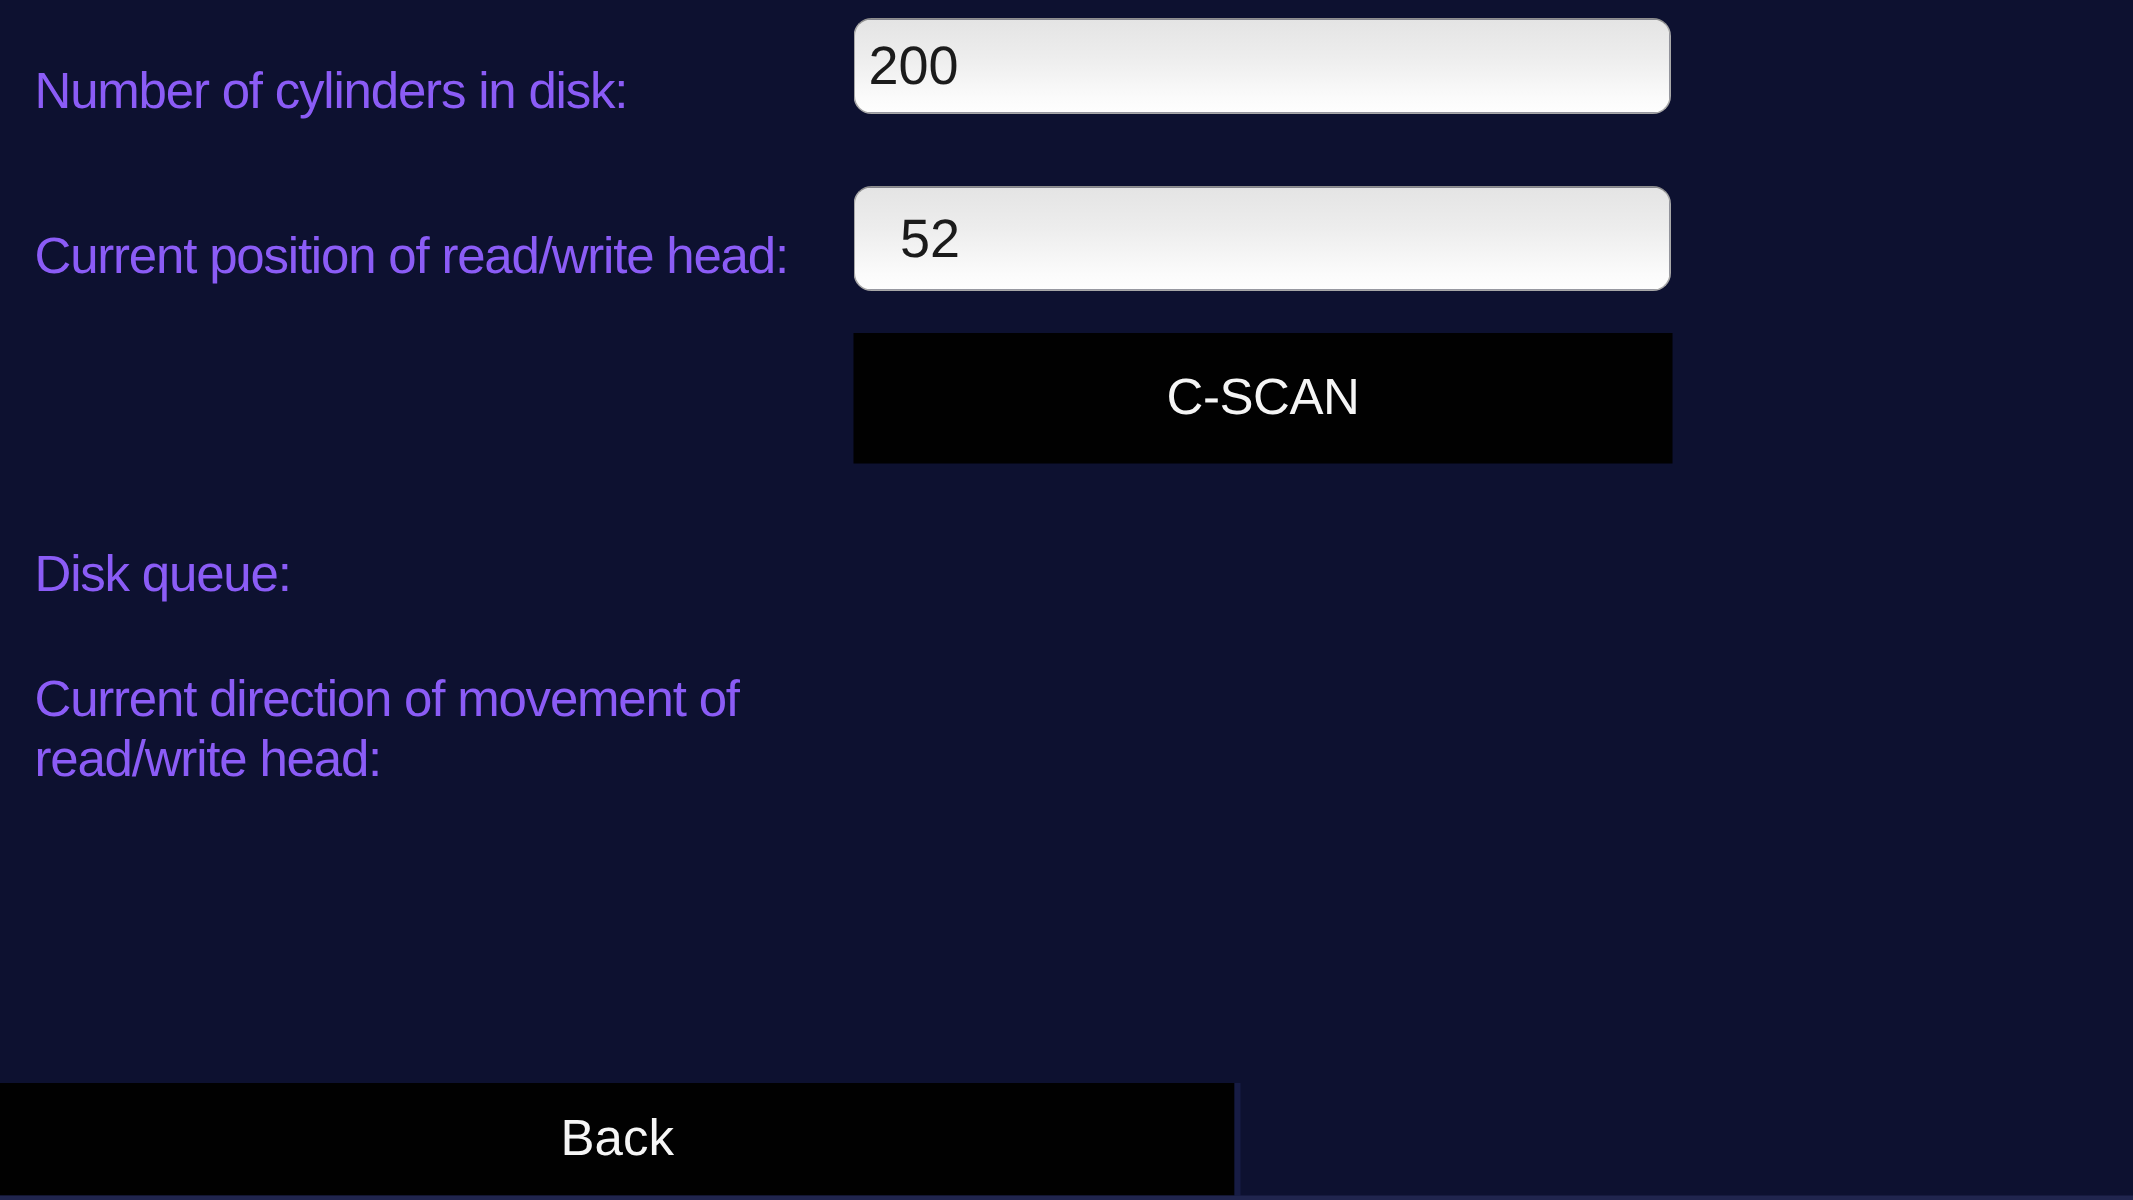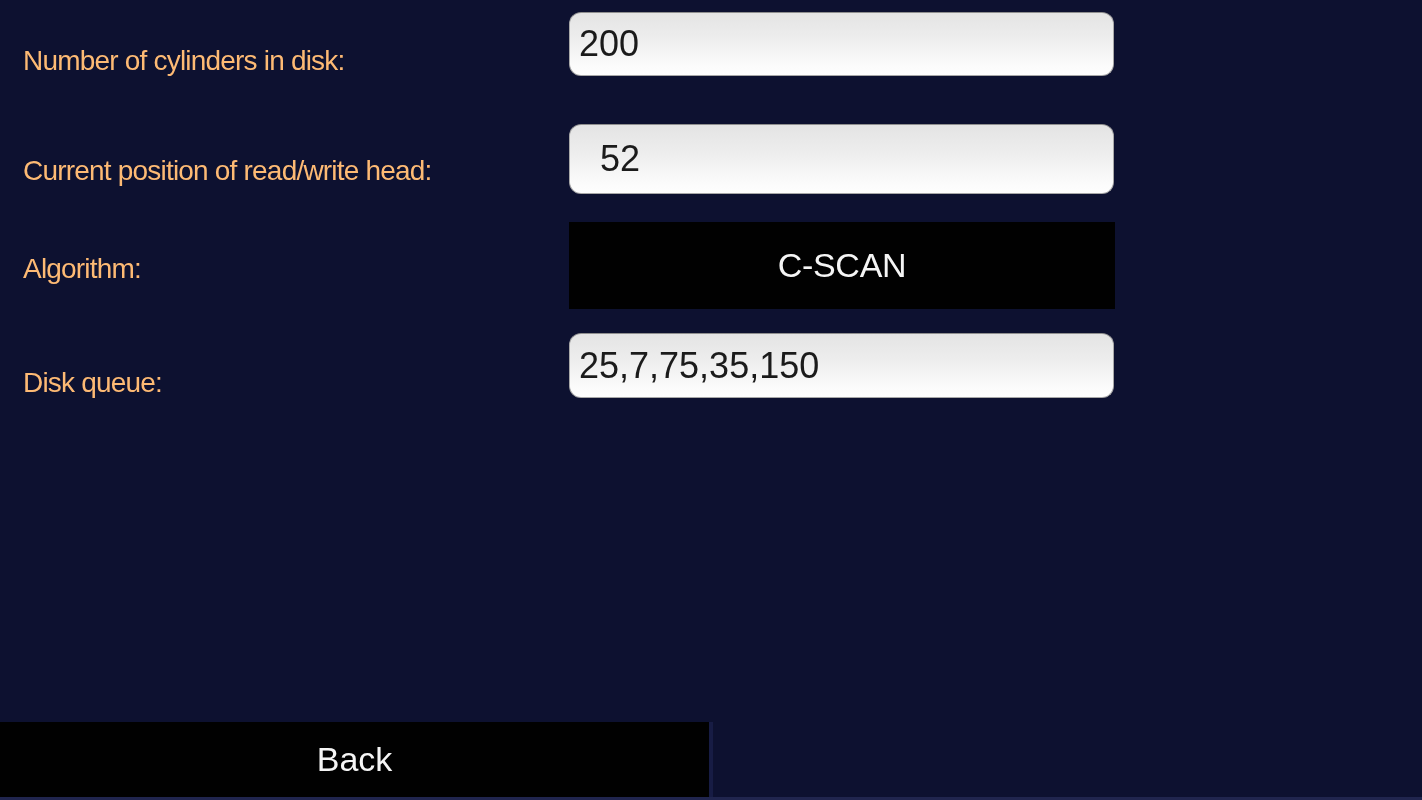--- a/index.html
+++ b/index.html
@@ -11,22 +11,22 @@
     position: relative;
     width: 1422px;
     height: 800px;
     background: #0d1130;
     overflow: hidden;
     font-family: "Liberation Sans", "DejaVu Sans", sans-serif;
   }
   .label {
     position: absolute;
     left: 23px;
-    color: #fdba74;
-    font-size: 28px;
+    color: #8b5cf6;
+    font-size: 34px;
     letter-spacing: -0.8px;
     line-height: 40px;
     white-space: nowrap;
   }
   .label.wrap {
     white-space: normal;
     max-width: 535px;
     line-height: 40px;
   }
   .field {
@@ -75,21 +75,21 @@
     border: none;
     font-family: "Liberation Sans", "DejaVu Sans", sans-serif;
     font-size: 34px;
     display: flex;
     align-items: center;
     justify-content: center;
     padding: 0;
     cursor: pointer;
     height: 75px;
   }
-  .footer-btn.back { width: 709px; }
+  .footer-btn.back { width: 823px; }
   .footer-btn.visualize { width: 709px; }
   .footer-divider {
     width: 4px;
     height: 75px;
     background: #171c44;
   }
   .bottom-strip {
     position: absolute;
     left: 0;
     top: 797px;
@@ -102,26 +102,25 @@
 <body>
 
 <div class="screen">
 
   <div class="label" style="top: 41px;">Number of cylinders in disk:</div>
   <input class="field" style="top: 12px; height: 64px;" type="text" value="200">
 
   <div class="label" style="top: 151px;">Current position of read/write head:</div>
   <input class="field" style="top: 124px; height: 70px; padding-left: 30px;" type="text" value="52">
 
-  <div class="label" style="top: 249px;">Algorithm:</div>
   <button class="black-btn" style="top: 222px; height: 87px;">C-SCAN</button>
 
   <div class="label" style="top: 363px;">Disk queue:</div>
-  <input class="field" style="top: 333px; height: 65px;" type="text" value="25,7,75,35,150">
 
+  <div class="label wrap" style="top: 446px;">Current direction of movement of read/write head:</div>
 
   <div class="footer">
     <button class="footer-btn back">Back</button>
     <div class="footer-divider"></div>
   </div>
 
   <div class="bottom-strip"></div>
 
 </div>
 

